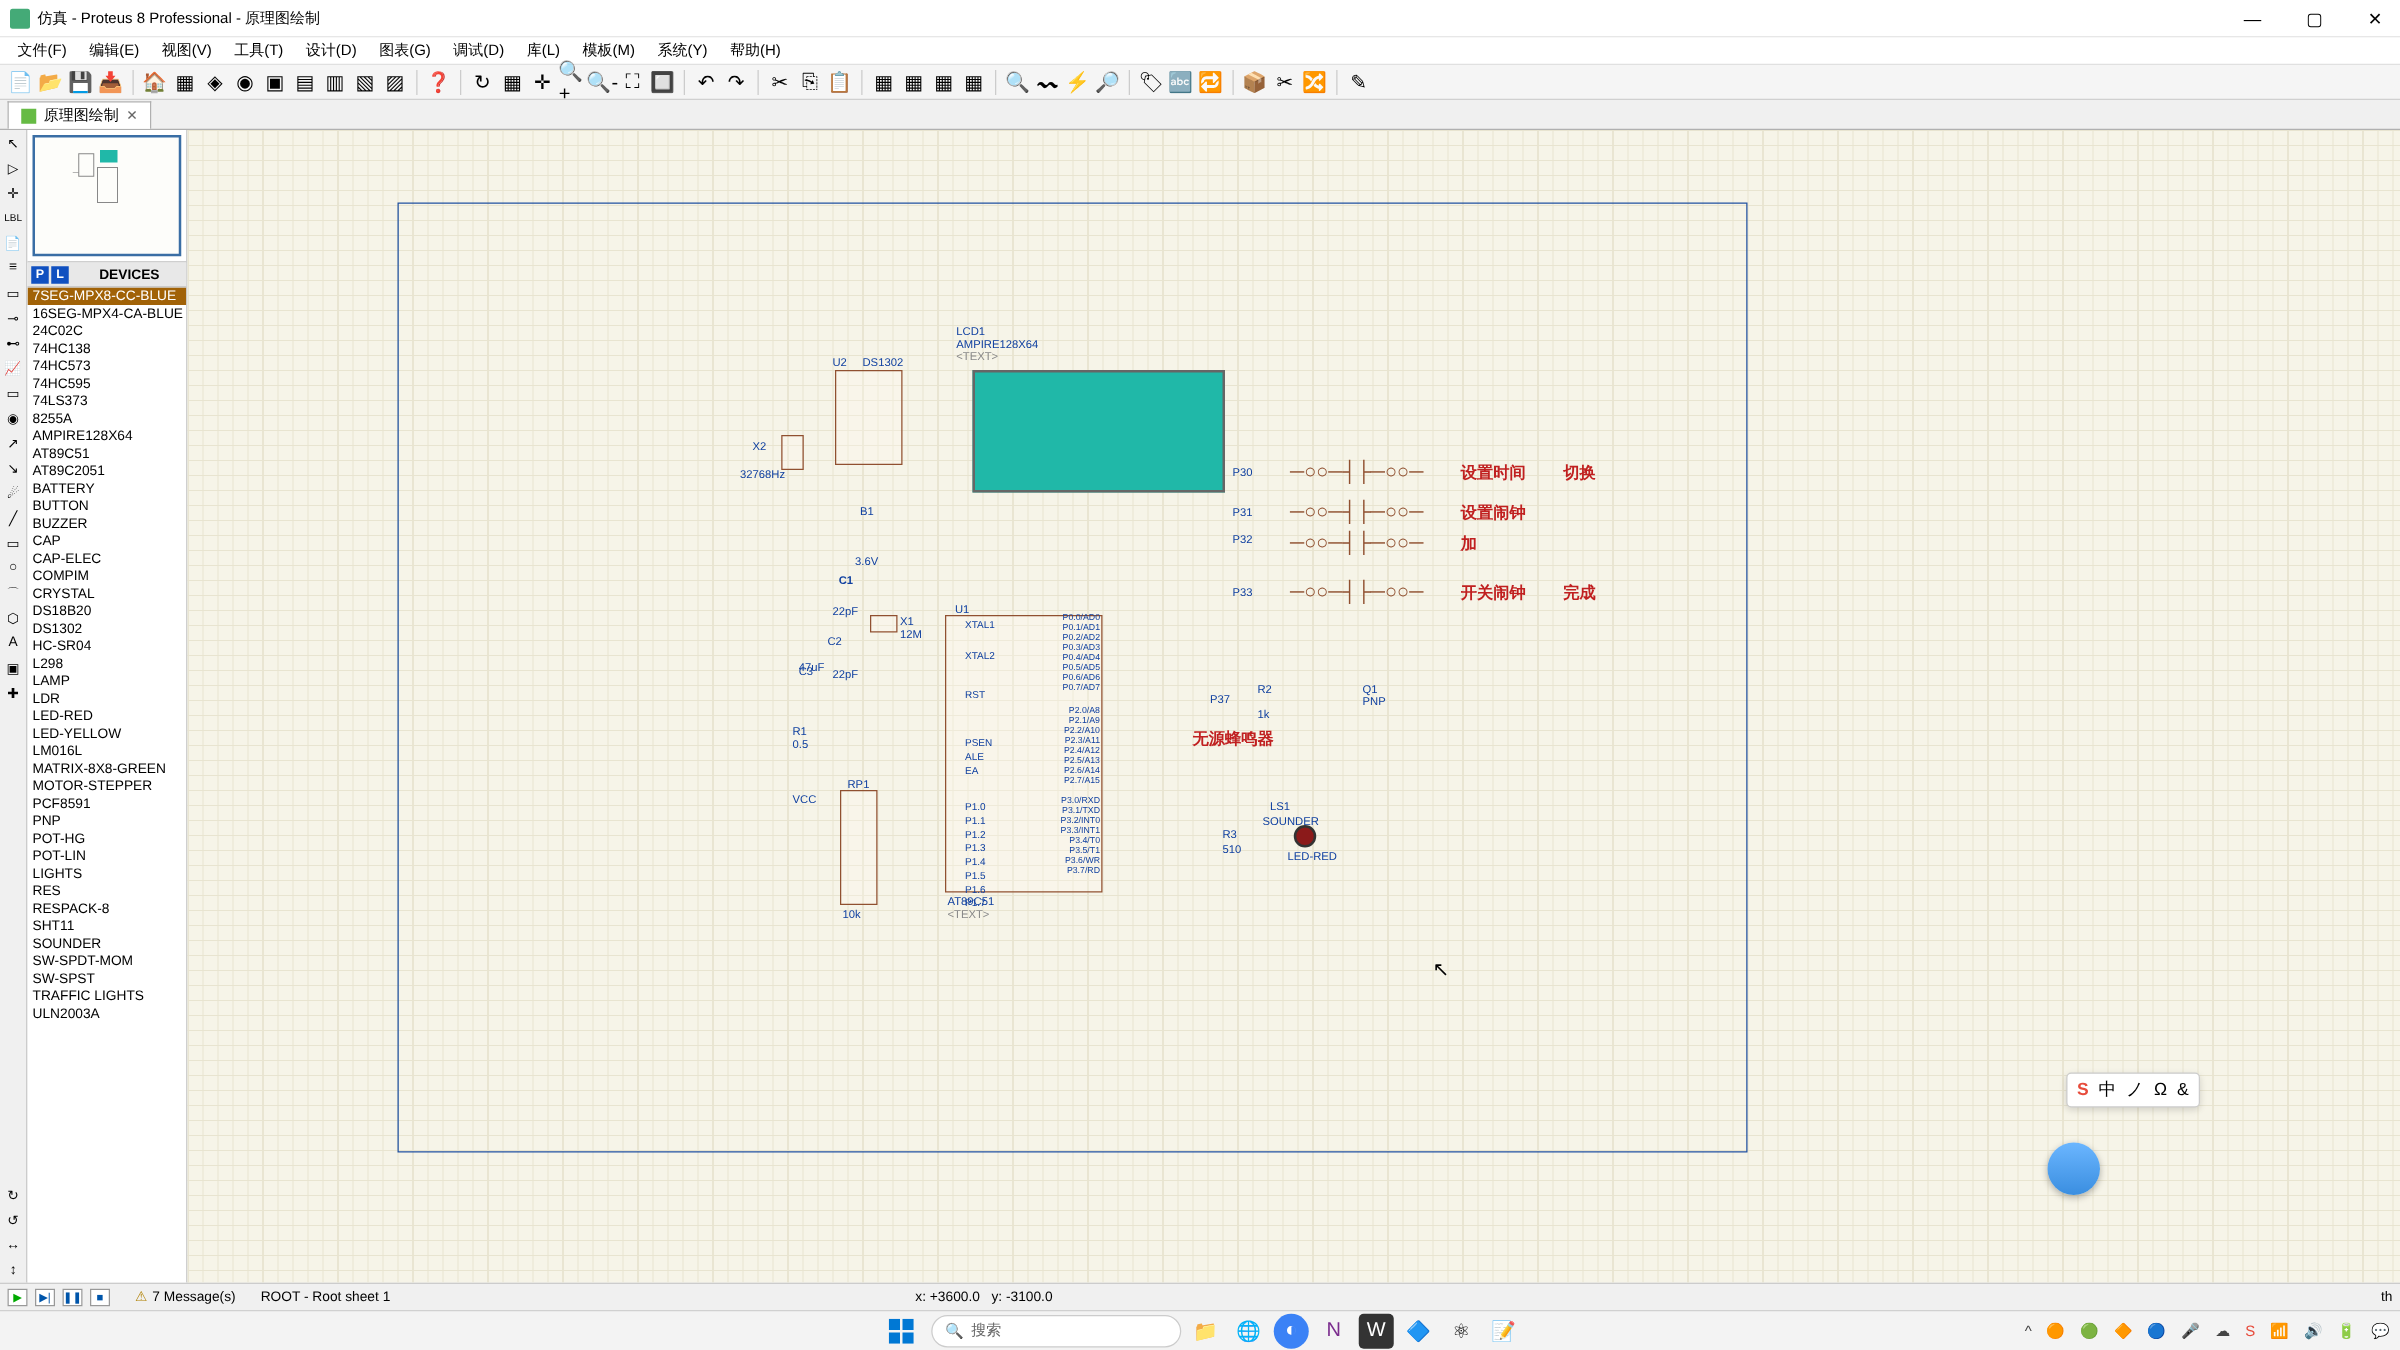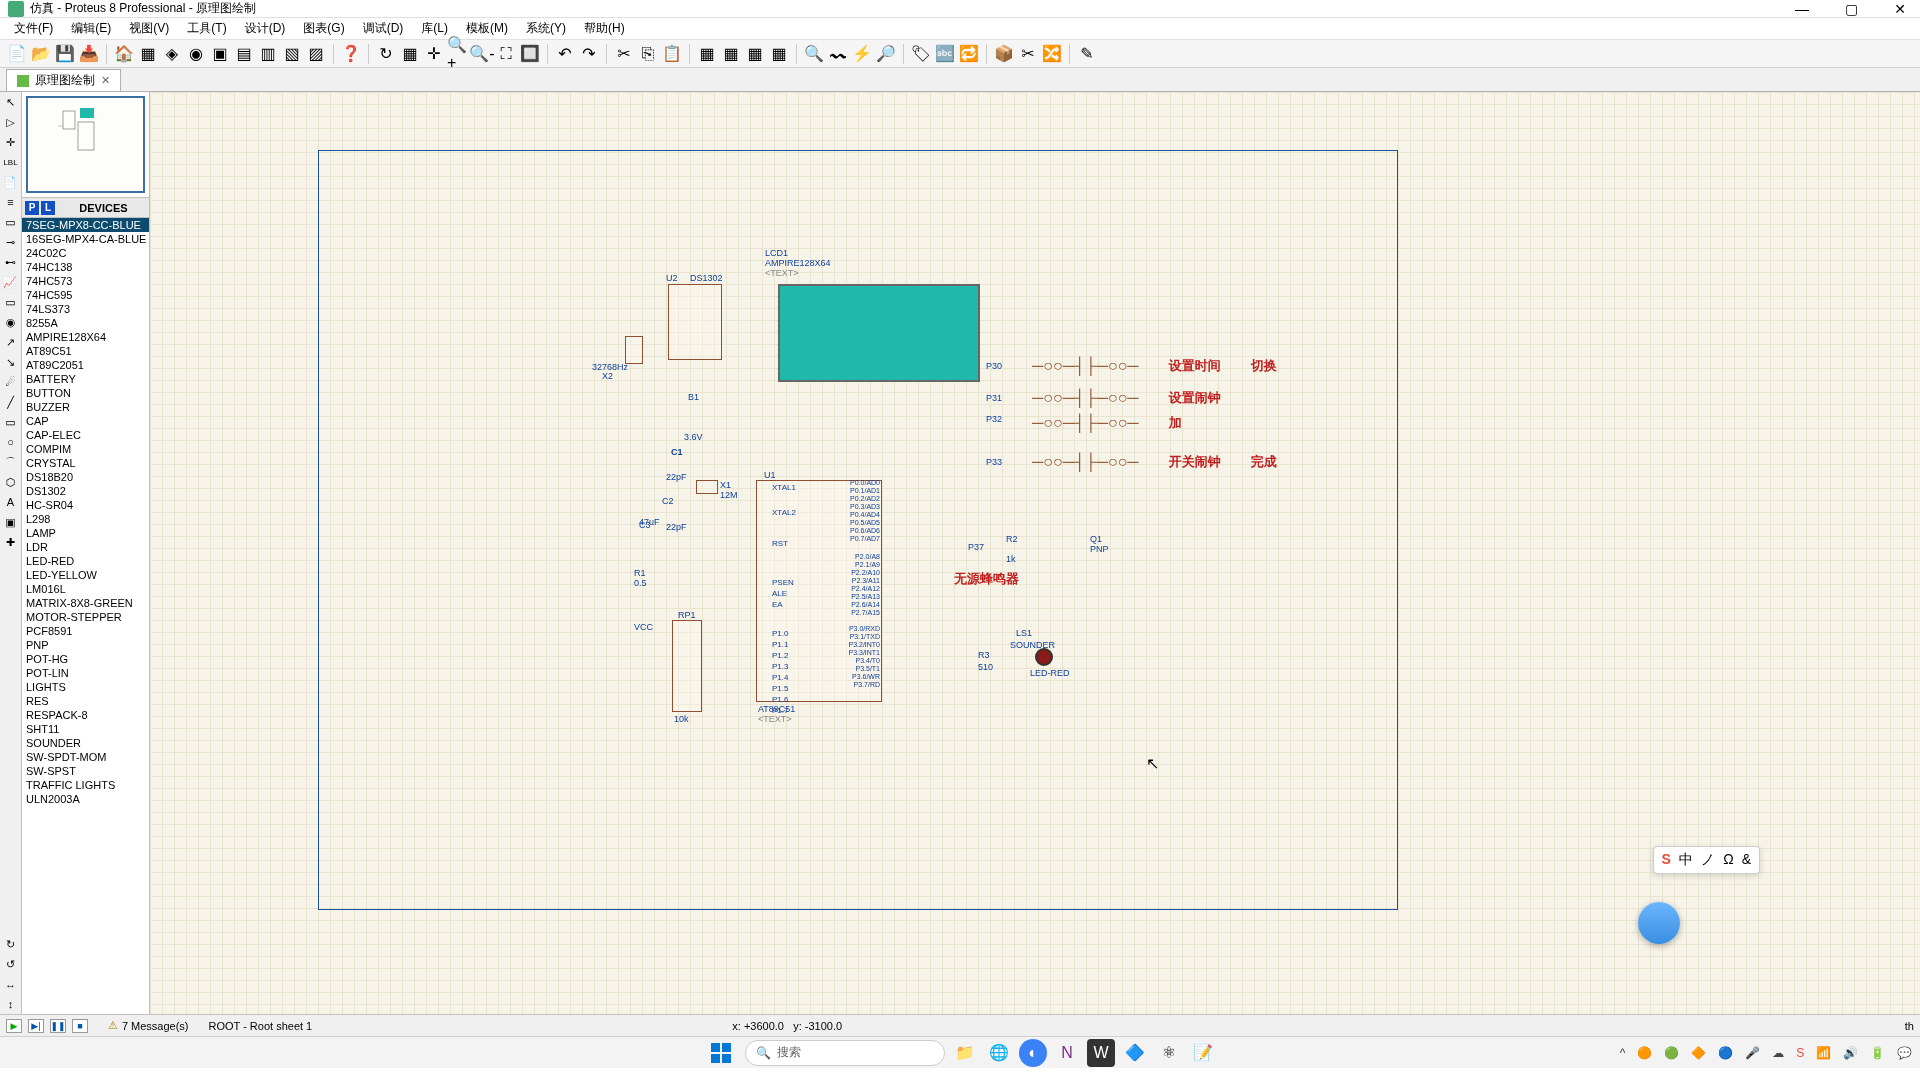--- a/index.html
+++ b/index.html
@@ -1,17 +1,17 @@
 <!DOCTYPE html>
 <html><head>
 <meta charset="utf-8">
 <style>
 * { margin: 0; padding: 0; box-sizing: border-box; font-family: "Microsoft YaHei", Arial, sans-serif; }
 html, body { width: 1920px; height: 1080px; overflow: hidden; background: #fff; }
-.titlebar { height: 18px; background: #fff; display: flex; align-items: center; padding: 0 8px; border-bottom: 1px solid #e0e0e0; font-size: 12px; }
+.titlebar { height: 30px; background: #fff; display: flex; align-items: center; padding: 0 8px; border-bottom: 1px solid #e0e0e0; font-size: 12px; }
 .titlebar .icon { width: 16px; height: 16px; background: #4a7; margin-right: 6px; border-radius: 2px; }
 .titlebar .controls { margin-left: auto; display: flex; gap: 24px; font-size: 14px; }
 .titlebar .controls span { cursor: pointer; padding: 0 6px; }
 .menubar { height: 22px; background: #fff; display: flex; align-items: center; padding: 0 6px; font-size: 12px; gap: 2px; border-bottom: 1px solid #e0e0e0; }
 .menubar span { padding: 2px 8px; cursor: pointer; }
 .toolbar { height: 28px; background: #f5f5f5; display: flex; align-items: center; padding: 0 6px; gap: 2px; border-bottom: 1px solid #d0d0d0; }
 .toolbar .btn { width: 22px; height: 22px; display: flex; align-items: center; justify-content: center; cursor: pointer; border-radius: 2px; }
 .toolbar .sep { width: 1px; height: 20px; background: #ccc; margin: 0 4px; }
 .tabbar { height: 24px; background: #f0f0f0; display: flex; align-items: flex-end; padding-left: 6px; border-bottom: 1px solid #b0b0b0; }
 .tabbar .tab { background: #fff; border: 1px solid #b0b0b0; border-bottom: none; padding: 2px 10px; font-size: 12px; display: flex; align-items: center; gap: 6px; cursor: pointer; }
@@ -23,21 +23,21 @@
 .sidebar-left { width: 128px; background: #fff; border-right: 1px solid #c0c0c0; display: flex; flex-direction: column; }
 .overview { height: 106px; border-bottom: 1px solid #c0c0c0; padding: 4px; }
 .overview-box { width: 100%; height: 100%; border: 2px solid #3a6ea5; background: #fdfdfa; position: relative; }
 .overview-mini { position: absolute; top: 8px; left: 30px; width: 50px; height: 50px; }
 .devlist-header { height: 20px; background: #e8e8e8; border-bottom: 1px solid #c0c0c0; display: flex; align-items: center; font-size: 11px; }
 .devlist-header .pl { display:flex; gap:2px; padding:0 3px; }
 .devlist-header .pl span { width:14px; height:14px; font-size:10px; display:flex; align-items:center; justify-content:center; font-weight:bold; color:#fff; }
 .devlist-header .label { flex:1; text-align:center; font-weight:bold; }
 .devlist { flex: 1; overflow-y: auto; font-size: 11px; }
 .devlist .item { padding: 1px 4px; cursor: pointer; white-space: nowrap; overflow: hidden; }
-.devlist .item.selected { background: #0c4a6e; color: #fff; }
+.devlist .item.selected { background: #a16207; color: #fff; }
 .canvas-area { flex: 1; background: #f6f4e8; position: relative; overflow: hidden; }
 .grid-bg { position: absolute; inset: 0;
   background-image:
     linear-gradient(#e8e4d0 1px, transparent 1px),
     linear-gradient(90deg, #e8e4d0 1px, transparent 1px),
     linear-gradient(#dcd8c0 1px, transparent 1px),
     linear-gradient(90deg, #dcd8c0 1px, transparent 1px);
   background-size: 12px 12px, 12px 12px, 60px 60px, 60px 60px;
 }
 .sheet-border { position: absolute; top: 58px; left: 168px; width: 1080px; height: 760px; border: 1px solid #2050a0; }
@@ -255,21 +255,21 @@
 
       <div class="comp" style="top:156px; left:615px;">LCD1</div>
       <div class="comp" style="top:166px; left:615px;">AMPIRE128X64</div>
       <div class="comp" style="top:176px; left:615px; color:#888;">&lt;TEXT&gt;</div>
       <div class="lcd-screen" style="position:absolute; top:192px; left:628px; width:202px; height:98px;"></div>
 
       <div class="comp" style="top:181px; left:516px;">U2</div>
       <div class="comp" style="top:181px; left:540px;">DS1302</div>
       <div class="comp-box" style="position:absolute; top:192px; left:518px; width:54px; height:76px;"></div>
 
-      <div class="comp" style="top:248px; left:452px;margin-top:31px;">X2</div>
+      <div class="comp" style="top:248px; left:452px;">X2</div>
       <div class="comp" style="top:270px; left:442px;">32768Hz</div>
       <div class="comp-box" style="position:absolute; top:244px; left:475px; width:18px; height:28px;"></div>
 
       <div class="comp" style="top:300px; left:538px;">B1</div>
       <div class="comp" style="top:340px; left:534px;">3.6V</div>
 
       <div class="comp" style="top:355px; left:521px;font-weight:bold;">C1</div>
       <div class="comp" style="top:380px; left:516px;">22pF</div>
       <div class="comp" style="top:404px; left:512px;">C2</div>
       <div class="comp" style="top:430px; left:516px;">22pF</div>

